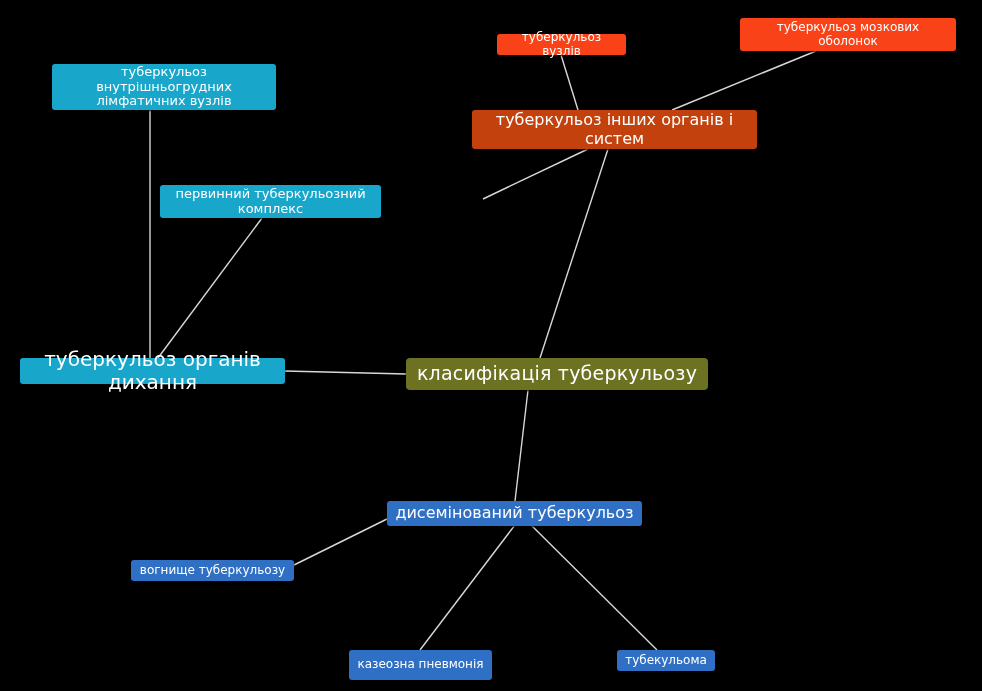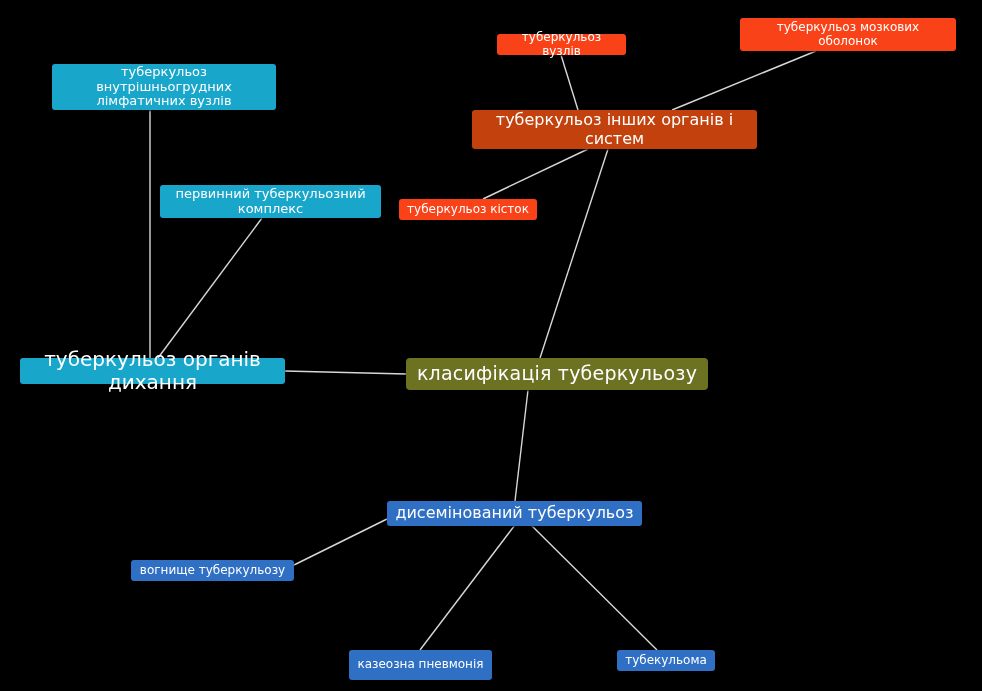--- a/index.html
+++ b/index.html
@@ -95,20 +95,19 @@
 внутрішньогрудних
 лімфатичних вузлів</div>
   <div class="node cyan lvl2" style="left: 160px; top: 185px; width: 221px; height: 33px; background: rgb(24, 166, 202);">первинний туберкульозний
 комплекс</div>
 
   <div class="node orange lvl1b" style="left: 472px; top: 110px; width: 285px; height: 39px; background: #c2410c;">туберкульоз інших органів і
 систем</div>
   <div class="node orange lvl2s" style="left: 497px; top: 34px; width: 129px; height: 21px; background: rgb(250, 66, 25);">туберкульоз вузлів</div>
   <div class="node orange lvl2s" style="left: 740px; top: 18px; width: 216px; height: 33px; background: rgb(250, 66, 25);">туберкульоз мозкових
 оболонок</div>
-  <div class="node orange lvl2s" style="left: 399px; top: 199px; width: 138px; height: 21px; background: rgb(250, 66, 25);">туберкульоз кісток</div>
 
   <div class="node blue lvl1b" style="left: 387px; top: 501px; width: 255px; height: 25px; background: rgb(47, 111, 196);">дисемінований туберкульоз</div>
   <div class="node blue lvl2s" style="left: 131px; top: 560px; width: 163px; height: 21px; background: rgb(47, 111, 196);">вогнище туберкульозу</div>
   <div class="node blue lvl2s" style="left: 349px; top: 650px; width: 143px; height: 30px; background: rgb(47, 111, 196);">казеозна пневмонія</div>
   <div class="node blue lvl2s" style="left: 617px; top: 650px; width: 98px; height: 21px; background: rgb(47, 111, 196);">тубекульома</div>
 
 </div>
 
 </body></html>

